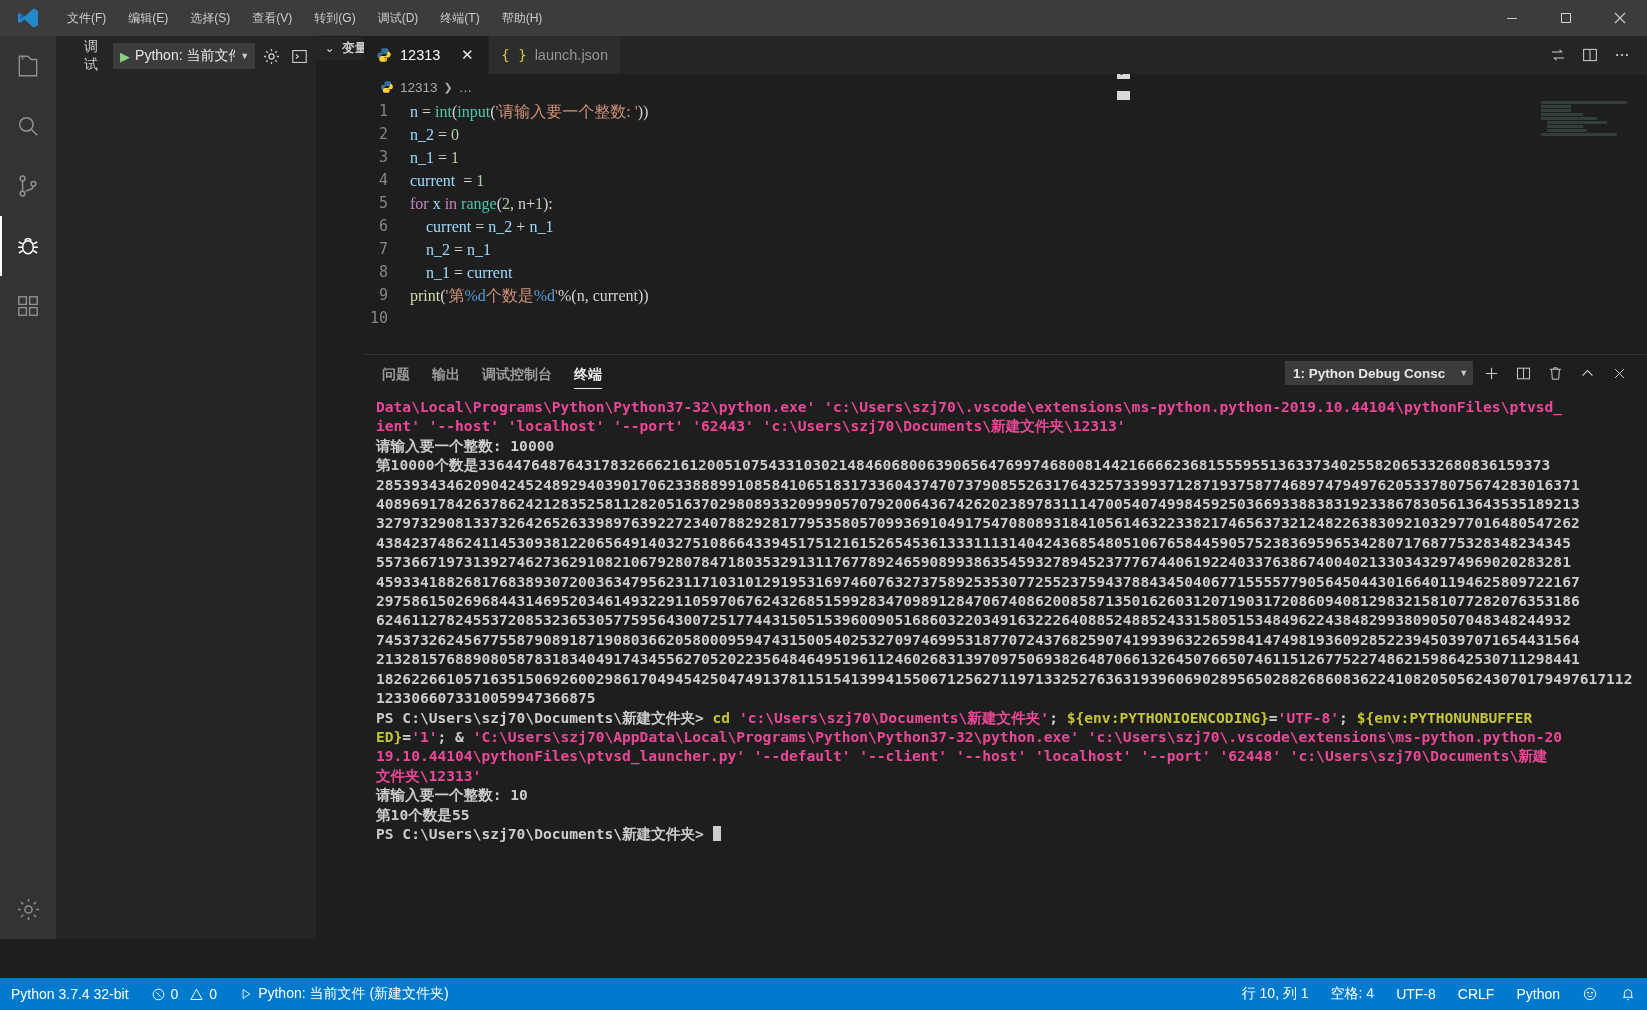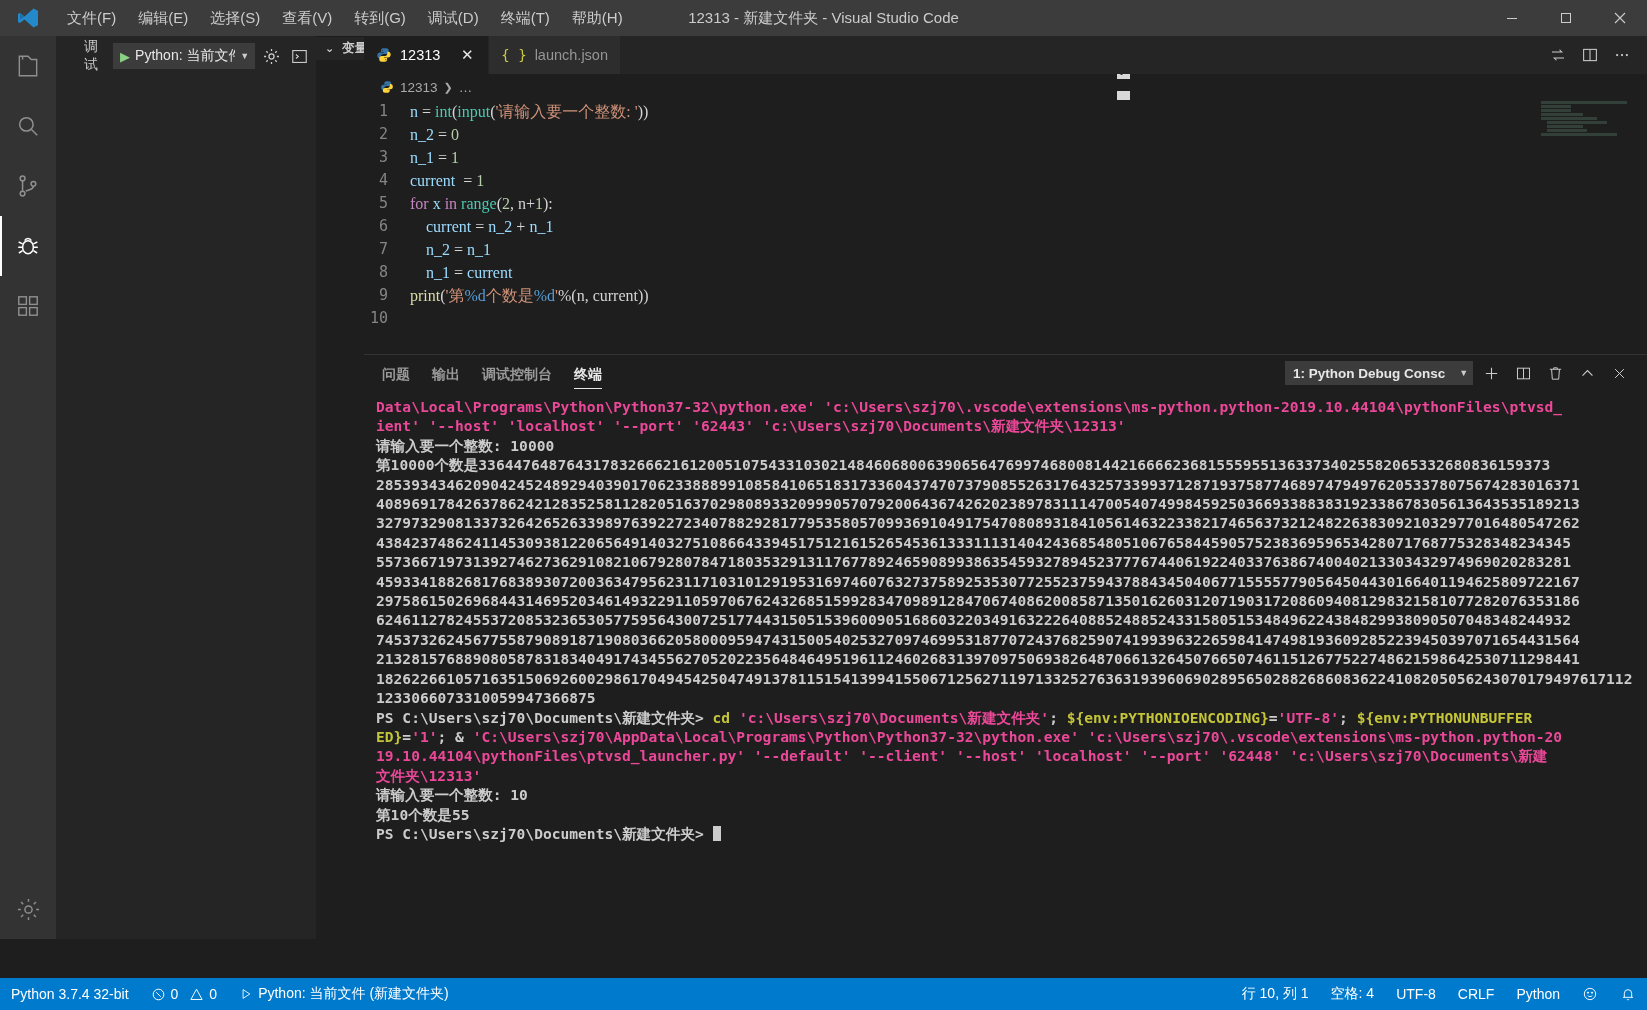--- a/index.html
+++ b/index.html
@@ -13,21 +13,21 @@
   .app { position: relative; width: 1647px; height: 1010px; display: flex; flex-direction: column; }
 
   
   .titlebar {
     height: 36px; background: #3c3c3c; display: flex; align-items: center;
     flex: 0 0 36px; position: relative;
   }
   .vs-logo { width: 56px; height: 36px; display:flex; align-items:center; justify-content:center; }
   .menu { display: flex; align-items: center; height: 36px; }
   .menu-item {
-    padding: 0 11px; height: 36px; line-height: 36px; font-size: 15px; color: #cccccc;
+    padding: 0 11px; height: 36px; line-height: 36px; font-size: 12px; color: #cccccc;
     white-space: nowrap; cursor: default;
   }
   .win-title {
     position: absolute; left: 0; right: 0; text-align: center; font-size: 15px;
     color: #cccccc; pointer-events: none;
   }
   .win-controls { position: absolute; right: 0; top: 0; display: flex; height: 36px; }
   .win-btn { width: 54px; height: 36px; display:flex; align-items:center; justify-content:center; }
 
   
@@ -181,21 +181,20 @@
     <div class="menu">
       <div class="menu-item">文件(F)</div>
       <div class="menu-item">编辑(E)</div>
       <div class="menu-item">选择(S)</div>
       <div class="menu-item">查看(V)</div>
       <div class="menu-item">转到(G)</div>
       <div class="menu-item">调试(D)</div>
       <div class="menu-item">终端(T)</div>
       <div class="menu-item">帮助(H)</div>
     </div>
-    <div class="win-title">12313 - 新建文件夹 - Visual Studio Code</div>
     <div class="win-controls">
       <div class="win-btn">
         <svg width="12" height="12" viewBox="0 0 12 12">
             <rect x="1" y="6" width="10" height="1" fill="#cccccc"></rect>
           </svg>
       </div>
       <div class="win-btn">
         <svg width="12" height="12" viewBox="0 0 12 12">
             <rect x="1.5" y="1.5" width="9" height="9" fill="none" stroke="#cccccc" stroke-width="1"></rect>
           </svg>

